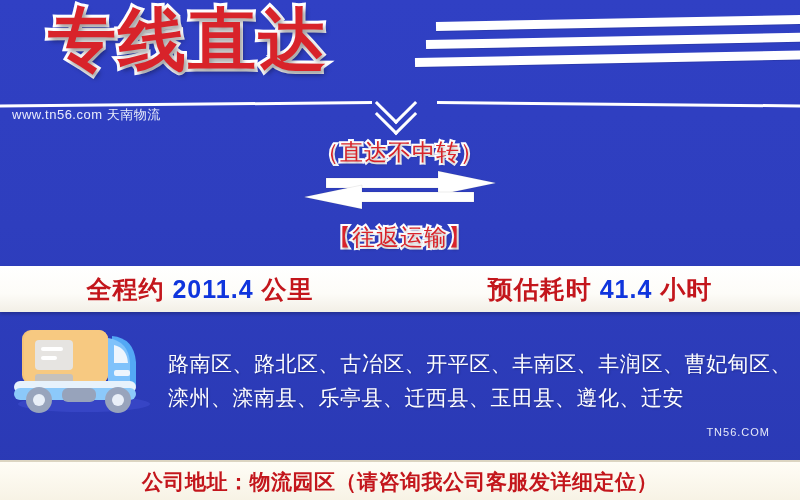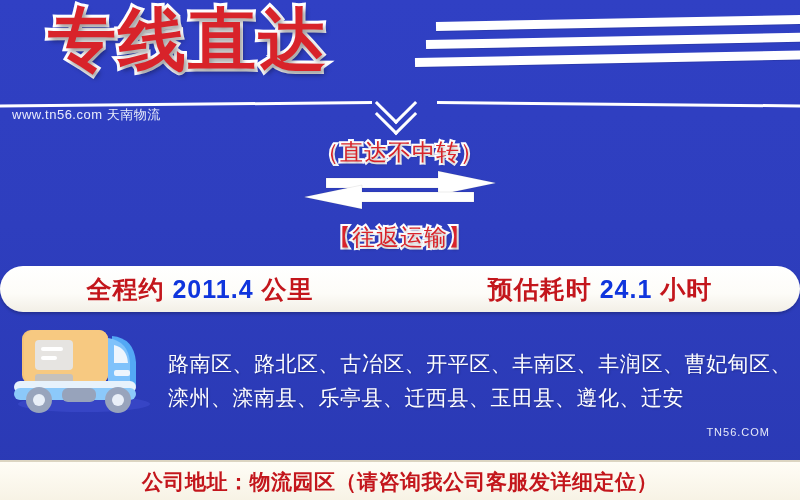--- a/index.html
+++ b/index.html
@@ -66,21 +66,21 @@
   .mid-top{line-height:1.25;}
   .mid-bot{line-height:1.25;margin-top:12px;}
   .arrows{position:relative;height:42px;margin:2px 0 0;}
   .arrows svg{position:absolute;left:0;top:0;}
 
   
   .band{
     position:absolute;left:0;top:266px;width:800px;height:46px;
     background:linear-gradient(180deg,#ffffff 0%,#fdfcf8 60%,#f2efe6 100%);
     box-shadow:0 2px 3px rgba(0,0,0,.22);
-    display:flex;align-items:center;border-radius:23px;
+    display:flex;align-items:center;
   }
   .band-cell{flex:1;text-align:center;white-space:nowrap;
     font-size:25px;font-weight:bold;letter-spacing:1px;}
   .rd{color:#c3161c;}
   .bl{color:#0f35dd;}
 
   
   .truck{position:absolute;left:8px;top:318px;}
 
   
@@ -139,21 +139,21 @@
   </div>
 
   <div class="band">
     <div class="band-cell">
       <span class="rd">全程约</span>
       <span class="bl">2011.4</span>
       <span class="rd">公里</span>
     </div>
     <div class="band-cell">
       <span class="rd">预估耗时</span>
-      <span class="bl">24.1</span>
+      <span class="bl">41.4</span>
       <span class="rd">小时</span>
     </div>
   </div>
 
   <div class="truck">
     <svg width="152" height="96" viewBox="0 0 152 96">
       <ellipse cx="76" cy="86" rx="66" ry="8" fill="#3b4ac9" opacity="0.75"></ellipse>
       <path d="M104 18 q22 2 24 26 l0 24 -24 0 z" fill="#53a8f5"></path>
       <rect x="14" y="12" width="86" height="54" rx="9" fill="#f5c377"></rect>
       <rect x="16" y="12" width="84" height="54" rx="9" fill="#f7c981"></rect>

